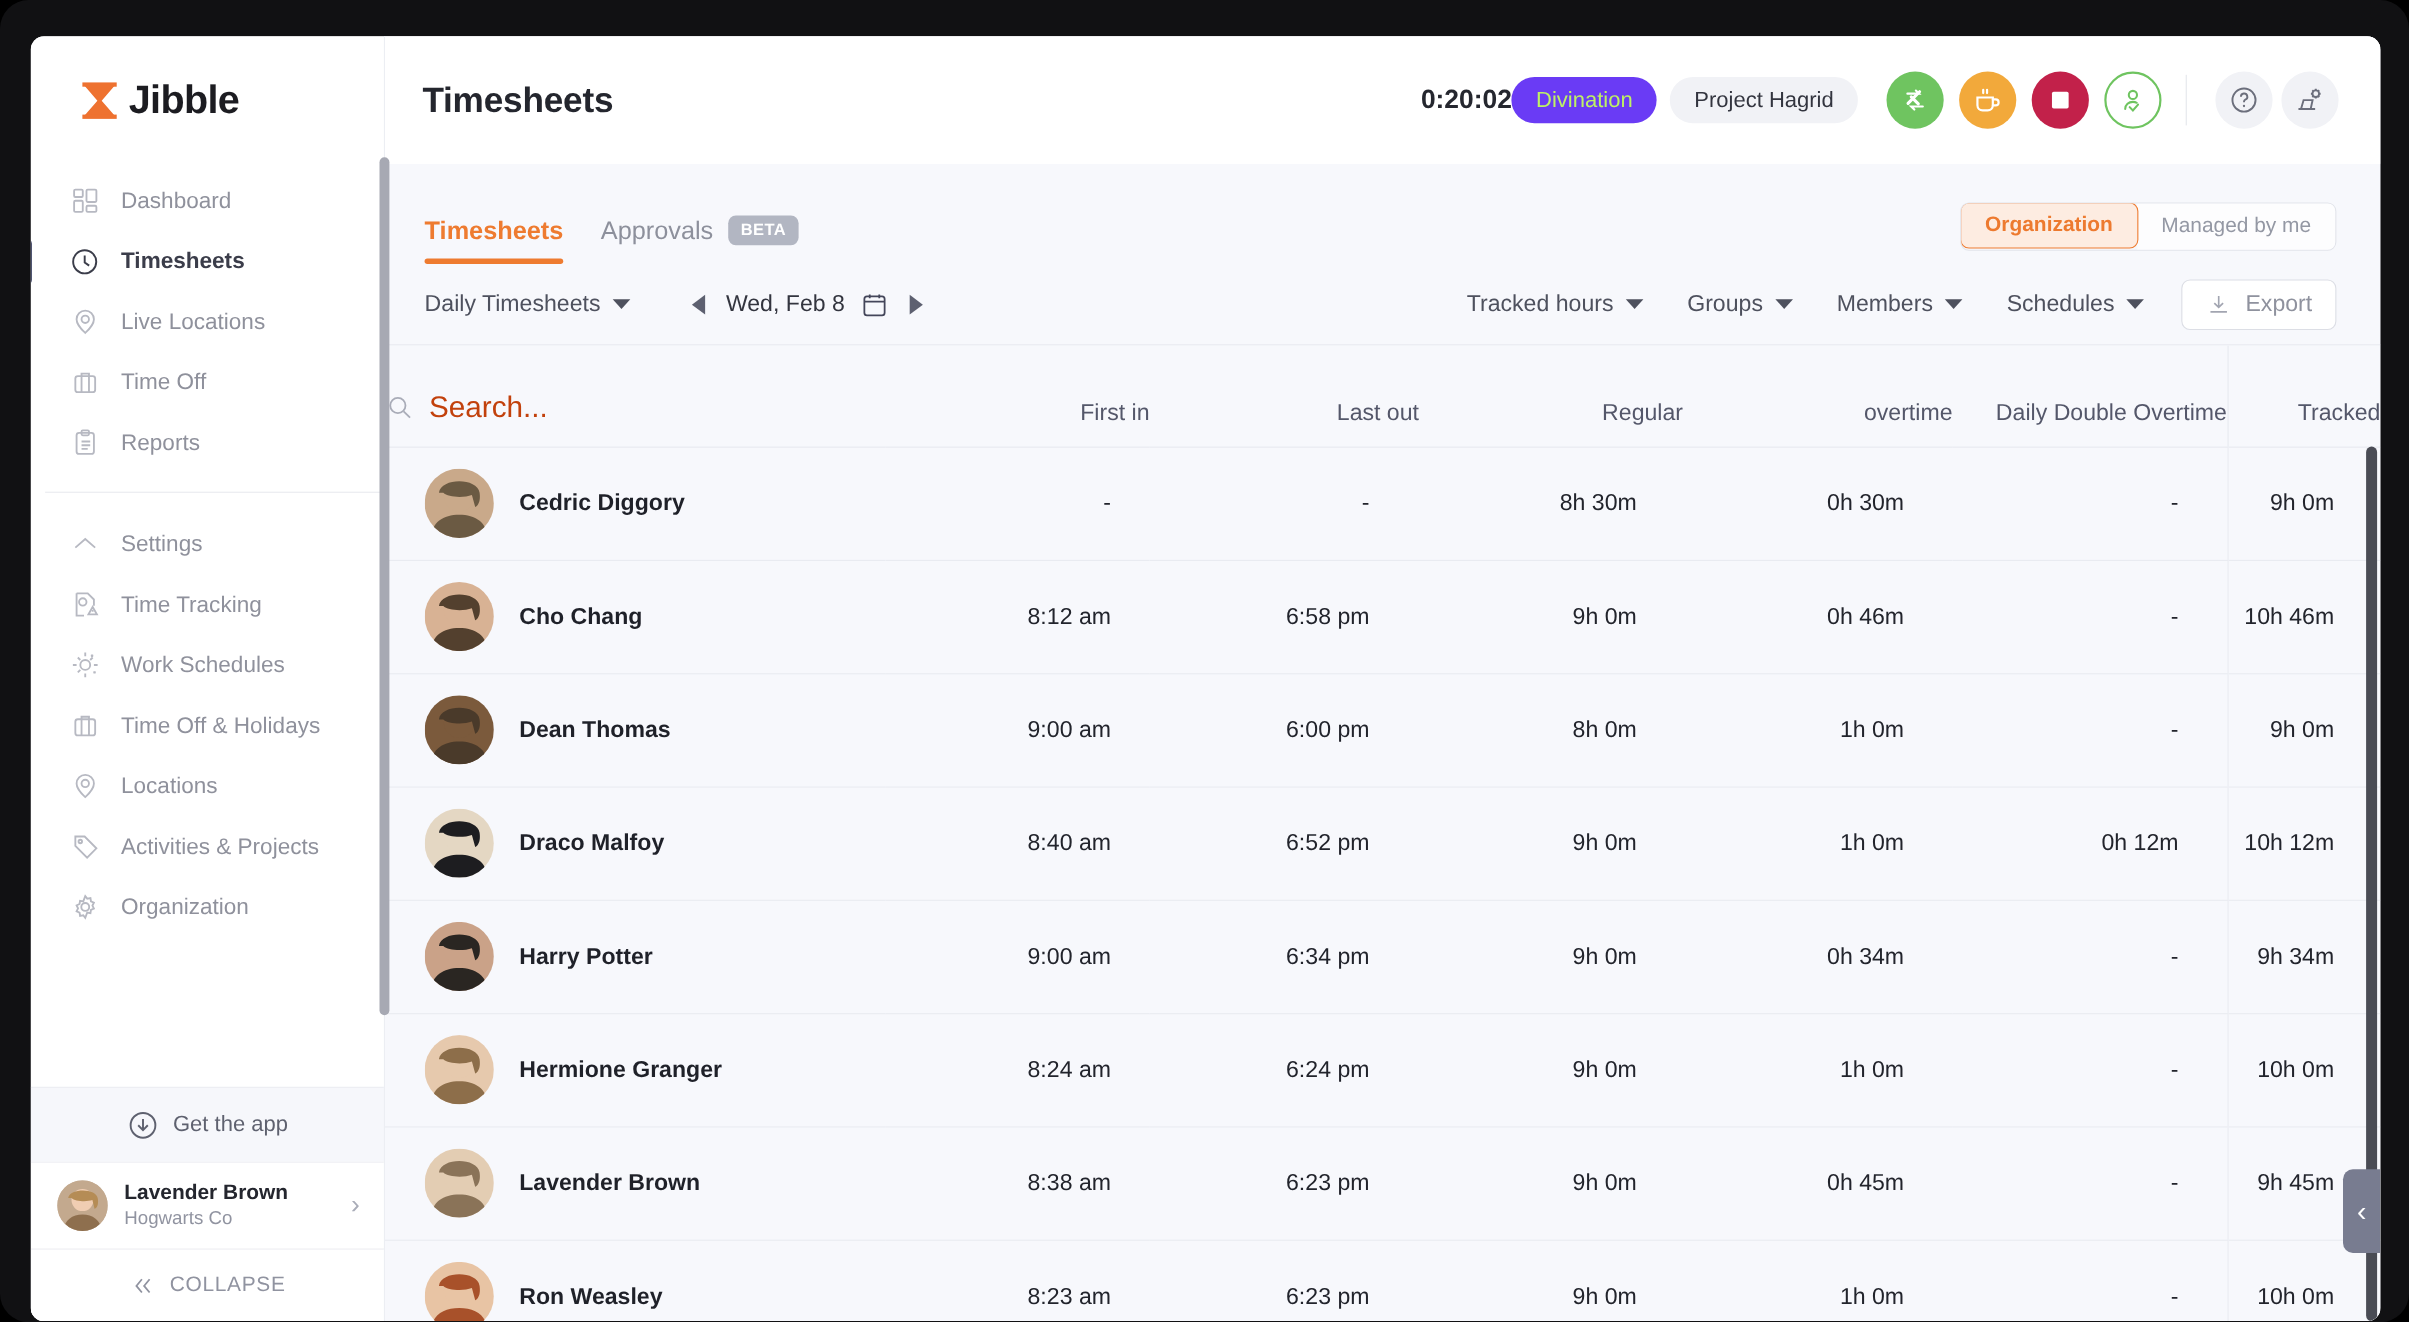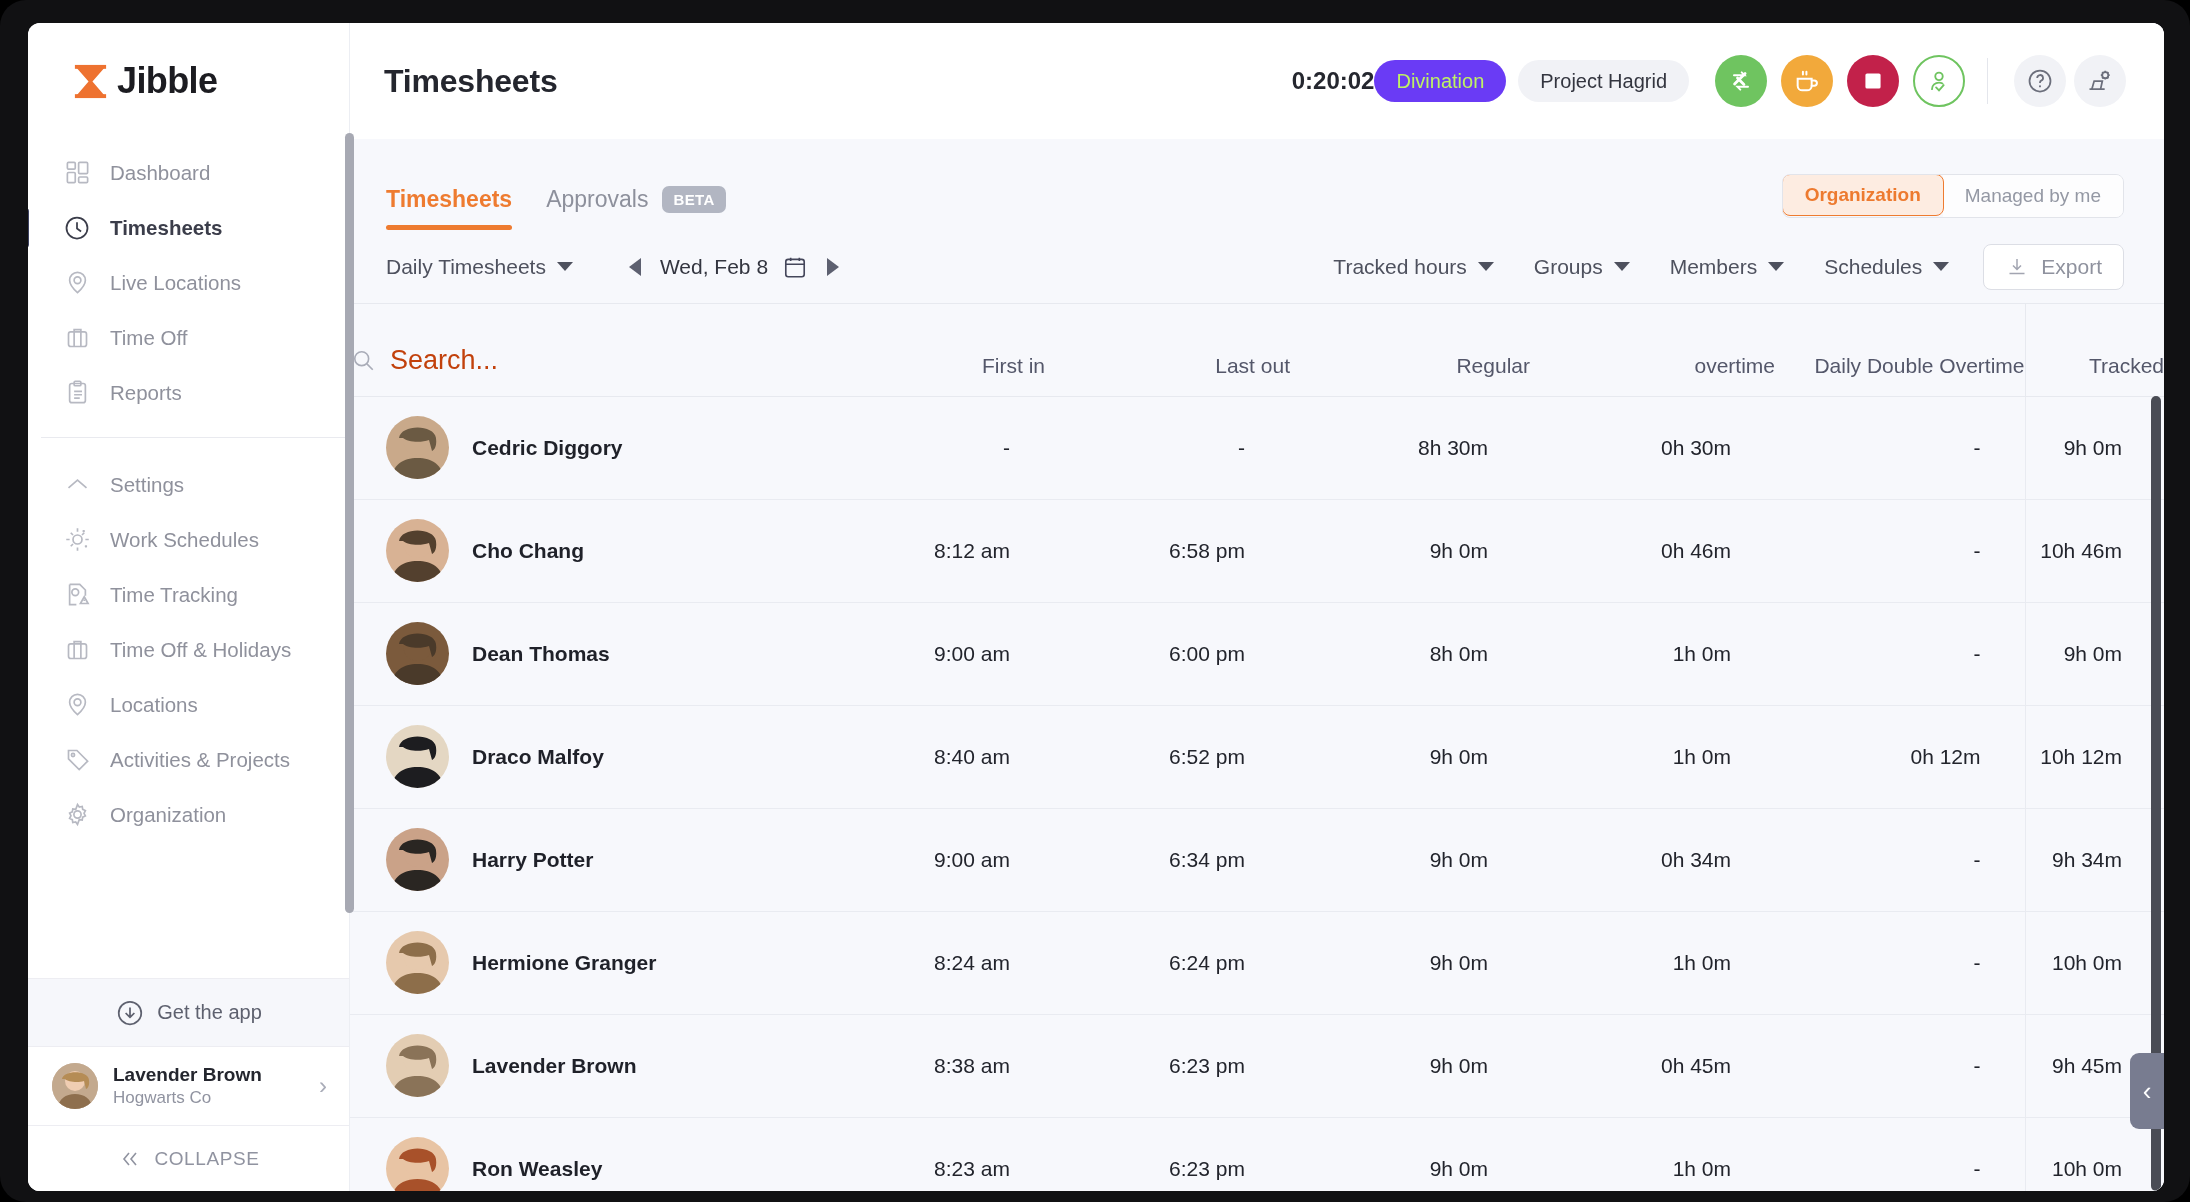--- a/index.html
+++ b/index.html
@@ -22,21 +22,21 @@
   
   .bezel {
     position: absolute;
     left: 0; top: 0;
     width: 2190px; height: 1202px;
     background: #111113;
     border-radius: 26px;
   }
   .viewport {
     position: absolute;
-    left: 28px; top: 23px;
+    left: 28px; top: 33px;
     width: 2136px; height: 1168px;
     background: #f7f8fc;
     border-radius: 12px;
     overflow: hidden;
     display: flex;
   }
 
   
   .sidebar {
     width: 321px;
@@ -590,38 +590,38 @@
         <span class="nav-icon">
           <svg width="27" height="27" viewBox="0 0 24 24" fill="none" stroke="currentColor" stroke-width="1.5">
             <path d="M4 15l8-7 8 7"></path>
           </svg>
         </span>
         <span class="nav-label">Settings</span>
       </div>
       <div class="nav-item">
         <span class="nav-icon">
           <svg width="27" height="27" viewBox="0 0 24 24" fill="none" stroke="currentColor" stroke-width="1.5">
-            <circle cx="12" cy="12" r="4"></circle>
-                <path d="M2 12h3M12 2v3M19 12h3M12 19v3M6 6l2 2M18 6l-2 2M6 18l2-2"></path>
-            <path d="M17.5 3.5v2M16.5 4.5h2M19.5 17v2M18.5 18h2"></path>
-          </svg>
-        </span>
-        <span class="nav-label">Work Schedules</span>
-      </div>
-      <div class="nav-item">
-        <span class="nav-icon">
-          <svg width="27" height="27" viewBox="0 0 24 24" fill="none" stroke="currentColor" stroke-width="1.5">
             <path d="M5 3h9l5 5v5"></path>
                 <path d="M5 3v18h6"></path>
                 <circle cx="10" cy="10" r="3"></circle>
             <path d="M18 14l3.4 6h-6.8z"></path>
                 <path d="M18 16.4v1.4"></path>
           </svg>
         </span>
         <span class="nav-label">Time Tracking</span>
+      </div>
+      <div class="nav-item">
+        <span class="nav-icon">
+          <svg width="27" height="27" viewBox="0 0 24 24" fill="none" stroke="currentColor" stroke-width="1.5">
+            <circle cx="12" cy="12" r="4"></circle>
+                <path d="M2 12h3M12 2v3M19 12h3M12 19v3M6 6l2 2M18 6l-2 2M6 18l2-2"></path>
+            <path d="M17.5 3.5v2M16.5 4.5h2M19.5 17v2M18.5 18h2"></path>
+          </svg>
+        </span>
+        <span class="nav-label">Work Schedules</span>
       </div>
       <div class="nav-item">
         <span class="nav-icon">
           <svg width="27" height="27" viewBox="0 0 24 24" fill="none" stroke="currentColor" stroke-width="1.5">
             <rect x="4" y="7" width="16" height="13" rx="2"></rect>
                 <path d="M9 7V5h6v2M9 7v13M15 7v13"></path>
           </svg>
         </span>
         <span class="nav-label">Time Off &amp; Holidays</span>
       </div>

